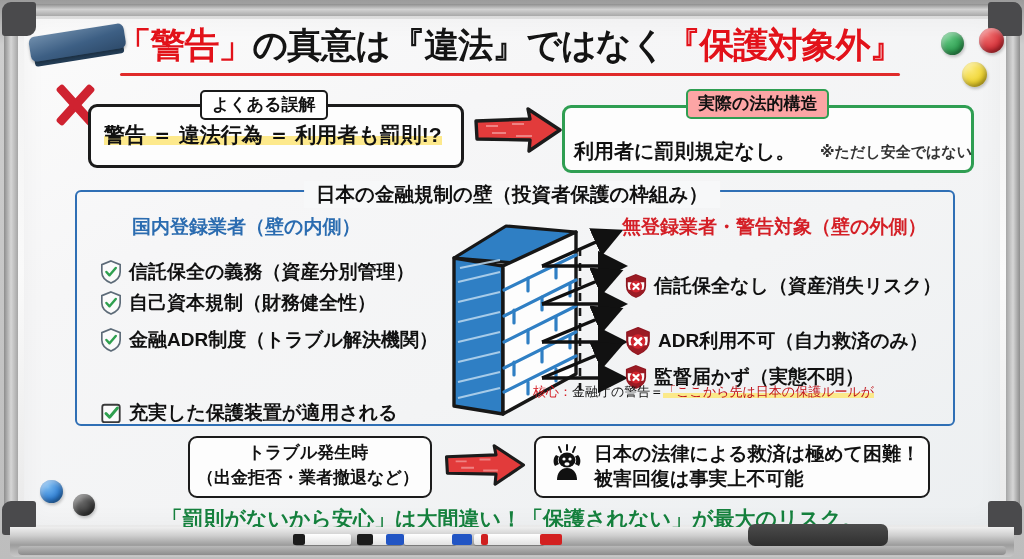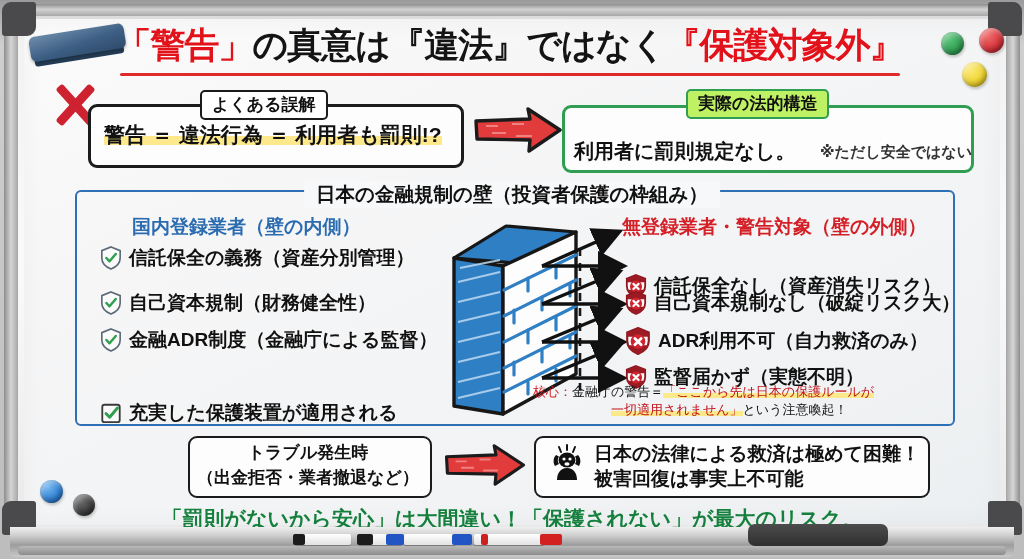--- a/index.html
+++ b/index.html
@@ -60,21 +60,21 @@
 
   .xmark{position:absolute;left:52px;top:82px;width:46px;height:46px;}
   .xmark i{position:absolute;left:19px;top:-2px;width:9px;height:50px;background:#cf2230;border-radius:3px;display:block;}
   .xmark i:first-child{transform:rotate(42deg);}
   .xmark i:last-child{transform:rotate(-42deg);}
 
   .box{position:absolute;background:#fdfdfd;border:3px solid #1b1b1b;border-radius:9px;}
   .box.green{border-color:#2f9e52;border-width:3px;}
   .tag{position:absolute;background:#fff;border:2.5px solid #1b1b1b;border-radius:5px;
     padding:1px 10px 2px;font-size:17px;font-weight:bold;color:#111;white-space:nowrap;}
-  .tag.green{background:#bef264;border-color:#2f9e52;color:#111;}
+  .tag.green{background:#fca5a5;border-color:#2f9e52;color:#111;}
 
   .hl{background:linear-gradient(transparent 62%,#fbe98a 62%,#fbe98a 96%,transparent 96%);}
   .hl-y{background:linear-gradient(transparent 58%,#fde98c 58%,#fde98c 95%,transparent 95%);}
 
   .bodytext{font-size:21px;font-weight:bold;color:#111;line-height:1.22;white-space:nowrap;}
   .small{font-size:15px;font-weight:bold;color:#333;}
 
   
   .rarrow{position:absolute;}
   .rarrow svg{display:block;}
@@ -165,21 +165,21 @@
   <div class="tag green" style="left:686px;top:89px;">実際の法的構造</div>
   <div style="position:absolute;left:574px;top:138px;font-size:20px;font-weight:bold;color:#111;white-space:nowrap;">利用者に罰則規定なし。</div>
   <div class="small" style="position:absolute;left:820px;top:143px;">※ただし安全ではない</div>
 
   <div class="panel"></div>
   <div class="panel-title">日本の金融規制の壁（投資者保護の枠組み）</div>
 
   <div class="colhead blue">国内登録業者（壁の内側）</div>
   <div class="colhead red">無登録業者・警告対象（壁の外側）</div>
 
-  <div class="li li-left" style="top:245px;">
+  <div class="li li-left" style="top:259px;">
     <span class="shield">
       <svg viewBox="0 0 24 26" width="22" height="24">
           <path d="M12 1 L22 5 V13 C22 19 17 23 12 25 C7 23 2 19 2 13 V5 Z" fill="#fbfbfb" stroke="#5d6b78" stroke-width="1.8"></path>
           <path d="M7 13 l3.4 3.6 L17.2 8.6" fill="none" stroke="#2fa04f" stroke-width="2.7" stroke-linecap="round" stroke-linejoin="round"></path>
         </svg>
     </span>
     <span>信託保全の義務（資産分別管理）</span>
   </div>
   <div class="li li-left" style="top:290px;">
     <span class="shield">
@@ -190,21 +190,21 @@
     </span>
     <span>自己資本規制（財務健全性）</span>
   </div>
   <div class="li li-left" style="top:327px;">
     <span class="shield">
       <svg viewBox="0 0 24 26" width="22" height="24">
           <path d="M12 1 L22 5 V13 C22 19 17 23 12 25 C7 23 2 19 2 13 V5 Z" fill="#fbfbfb" stroke="#5d6b78" stroke-width="1.8"></path>
           <path d="M7 13 l3.4 3.6 L17.2 8.6" fill="none" stroke="#2fa04f" stroke-width="2.7" stroke-linecap="round" stroke-linejoin="round"></path>
         </svg>
     </span>
-    <span>金融ADR制度（金融庁による監督）</span>
+    <span>金融ADR制度（トラブル解決機関）</span>
   </div>
   <div class="li li-left" style="top:400px;">
     <span class="shield">
       <svg viewBox="0 0 24 26" width="22" height="24">
           <rect x="2.5" y="4" width="19" height="19" rx="2.5" fill="#fbfbfb" stroke="#3a3a3a" stroke-width="2"></rect>
           <path d="M6.5 13.5 l4 4.2 L19 7.5" fill="none" stroke="#2fa04f" stroke-width="3.2" stroke-linecap="round" stroke-linejoin="round"></path>
         </svg>
     </span>
     <span>充実した保護装置が適用される</span>
   </div>
@@ -270,32 +270,20 @@
       <svg viewBox="0 0 24 26" width="22" height="24">
           <path d="M12 1 L22 5 V13 C22 19 17 23 12 25 C7 23 2 19 2 13 V5 Z" fill="#fdfdfd" stroke="#8d1620" stroke-width="2"></path>
           <path d="M12 1 L22 5 V9 H2 V5 Z" fill="#9b1b24"></path>
           <path d="M2 17 C4 21 8 24 12 25 C16 24 20 21 22 17 Z" fill="#9b1b24"></path>
           <circle cx="12" cy="13.5" r="6.6" fill="#d0232d"></circle>
           <path d="M9.2 10.7 l5.6 5.6 M14.8 10.7 l-5.6 5.6" stroke="#fff" stroke-width="2.4" stroke-linecap="round"></path>
         </svg>
     </span>
     <span>信託保全なし（資産消失リスク）</span>
   </div>
-  <div class="li li-right" style="top:290px;">
-    <span class="shield">
-      <svg viewBox="0 0 24 26" width="22" height="24">
-          <path d="M12 1 L22 5 V13 C22 19 17 23 12 25 C7 23 2 19 2 13 V5 Z" fill="#fdfdfd" stroke="#8d1620" stroke-width="2"></path>
-          <path d="M12 1 L22 5 V9 H2 V5 Z" fill="#9b1b24"></path>
-          <path d="M2 17 C4 21 8 24 12 25 C16 24 20 21 22 17 Z" fill="#9b1b24"></path>
-          <circle cx="12" cy="13.5" r="6.6" fill="#d0232d"></circle>
-          <path d="M9.2 10.7 l5.6 5.6 M14.8 10.7 l-5.6 5.6" stroke="#fff" stroke-width="2.4" stroke-linecap="round"></path>
-        </svg>
-    </span>
-    <span>自己資本規制なし（破綻リスク大）</span>
-  </div>
   <div class="li li-right" style="top:327px;">
     <span class="shield" style="width:26px;height:28px;flex:0 0 26px;">
       <svg viewBox="0 0 24 26" width="26" height="28">
           <path d="M12 1 L22 5 V13 C22 19 17 23 12 25 C7 23 2 19 2 13 V5 Z" fill="#fdfdfd" stroke="#8d1620" stroke-width="2"></path>
           <path d="M12 1 L22 5 V9 H2 V5 Z" fill="#9b1b24"></path>
           <path d="M2 17 C4 21 8 24 12 25 C16 24 20 21 22 17 Z" fill="#9b1b24"></path>
           <circle cx="12" cy="13.5" r="6.8" fill="#d0232d"></circle>
           <path d="M9.1 10.6 l5.8 5.8 M14.9 10.6 l-5.8 5.8" stroke="#fff" stroke-width="2.6" stroke-linecap="round"></path>
         </svg>
     </span>
@@ -310,23 +298,20 @@
           <circle cx="12" cy="13.5" r="6.6" fill="#d0232d"></circle>
           <path d="M9.2 10.7 l5.6 5.6 M14.8 10.7 l-5.6 5.6" stroke="#fff" stroke-width="2.4" stroke-linecap="round"></path>
         </svg>
     </span>
     <span>監督届かず（実態不明）</span>
   </div>
 
   <div class="kakushin">
     <div>
       <span class="k">核心：</span><span>金融庁の警告＝</span><span class="r2 hl">「ここから先は日本の保護ルールが</span>
-    </div>
-    <div>
-      <span class="l2"></span><span class="r2 hl">一切適用されません」</span><span>という注意喚起！</span>
     </div>
   </div>
 
   <div class="box" style="left:188px;top:436px;width:240px;height:58px;border-width:2.6px;"></div>
   <div style="position:absolute;left:188px;top:441px;width:240px;text-align:center;font-size:17px;font-weight:bold;color:#111;">トラブル発生時</div>
   <div style="position:absolute;left:188px;top:466px;width:240px;text-align:center;font-size:17px;font-weight:bold;color:#111;">（出金拒否・業者撤退など）</div>
 
   <div class="rarrow" style="left:442px;top:443px;">
     <svg width="86" height="44" viewBox="0 0 92 48">
       <path d="M4 15 L58 13 L56 3 L88 24 L57 45 L58 34 L5 33 Z" fill="#e23b3b" stroke="#1b1b1b" stroke-width="3.4" stroke-linejoin="round"></path>

